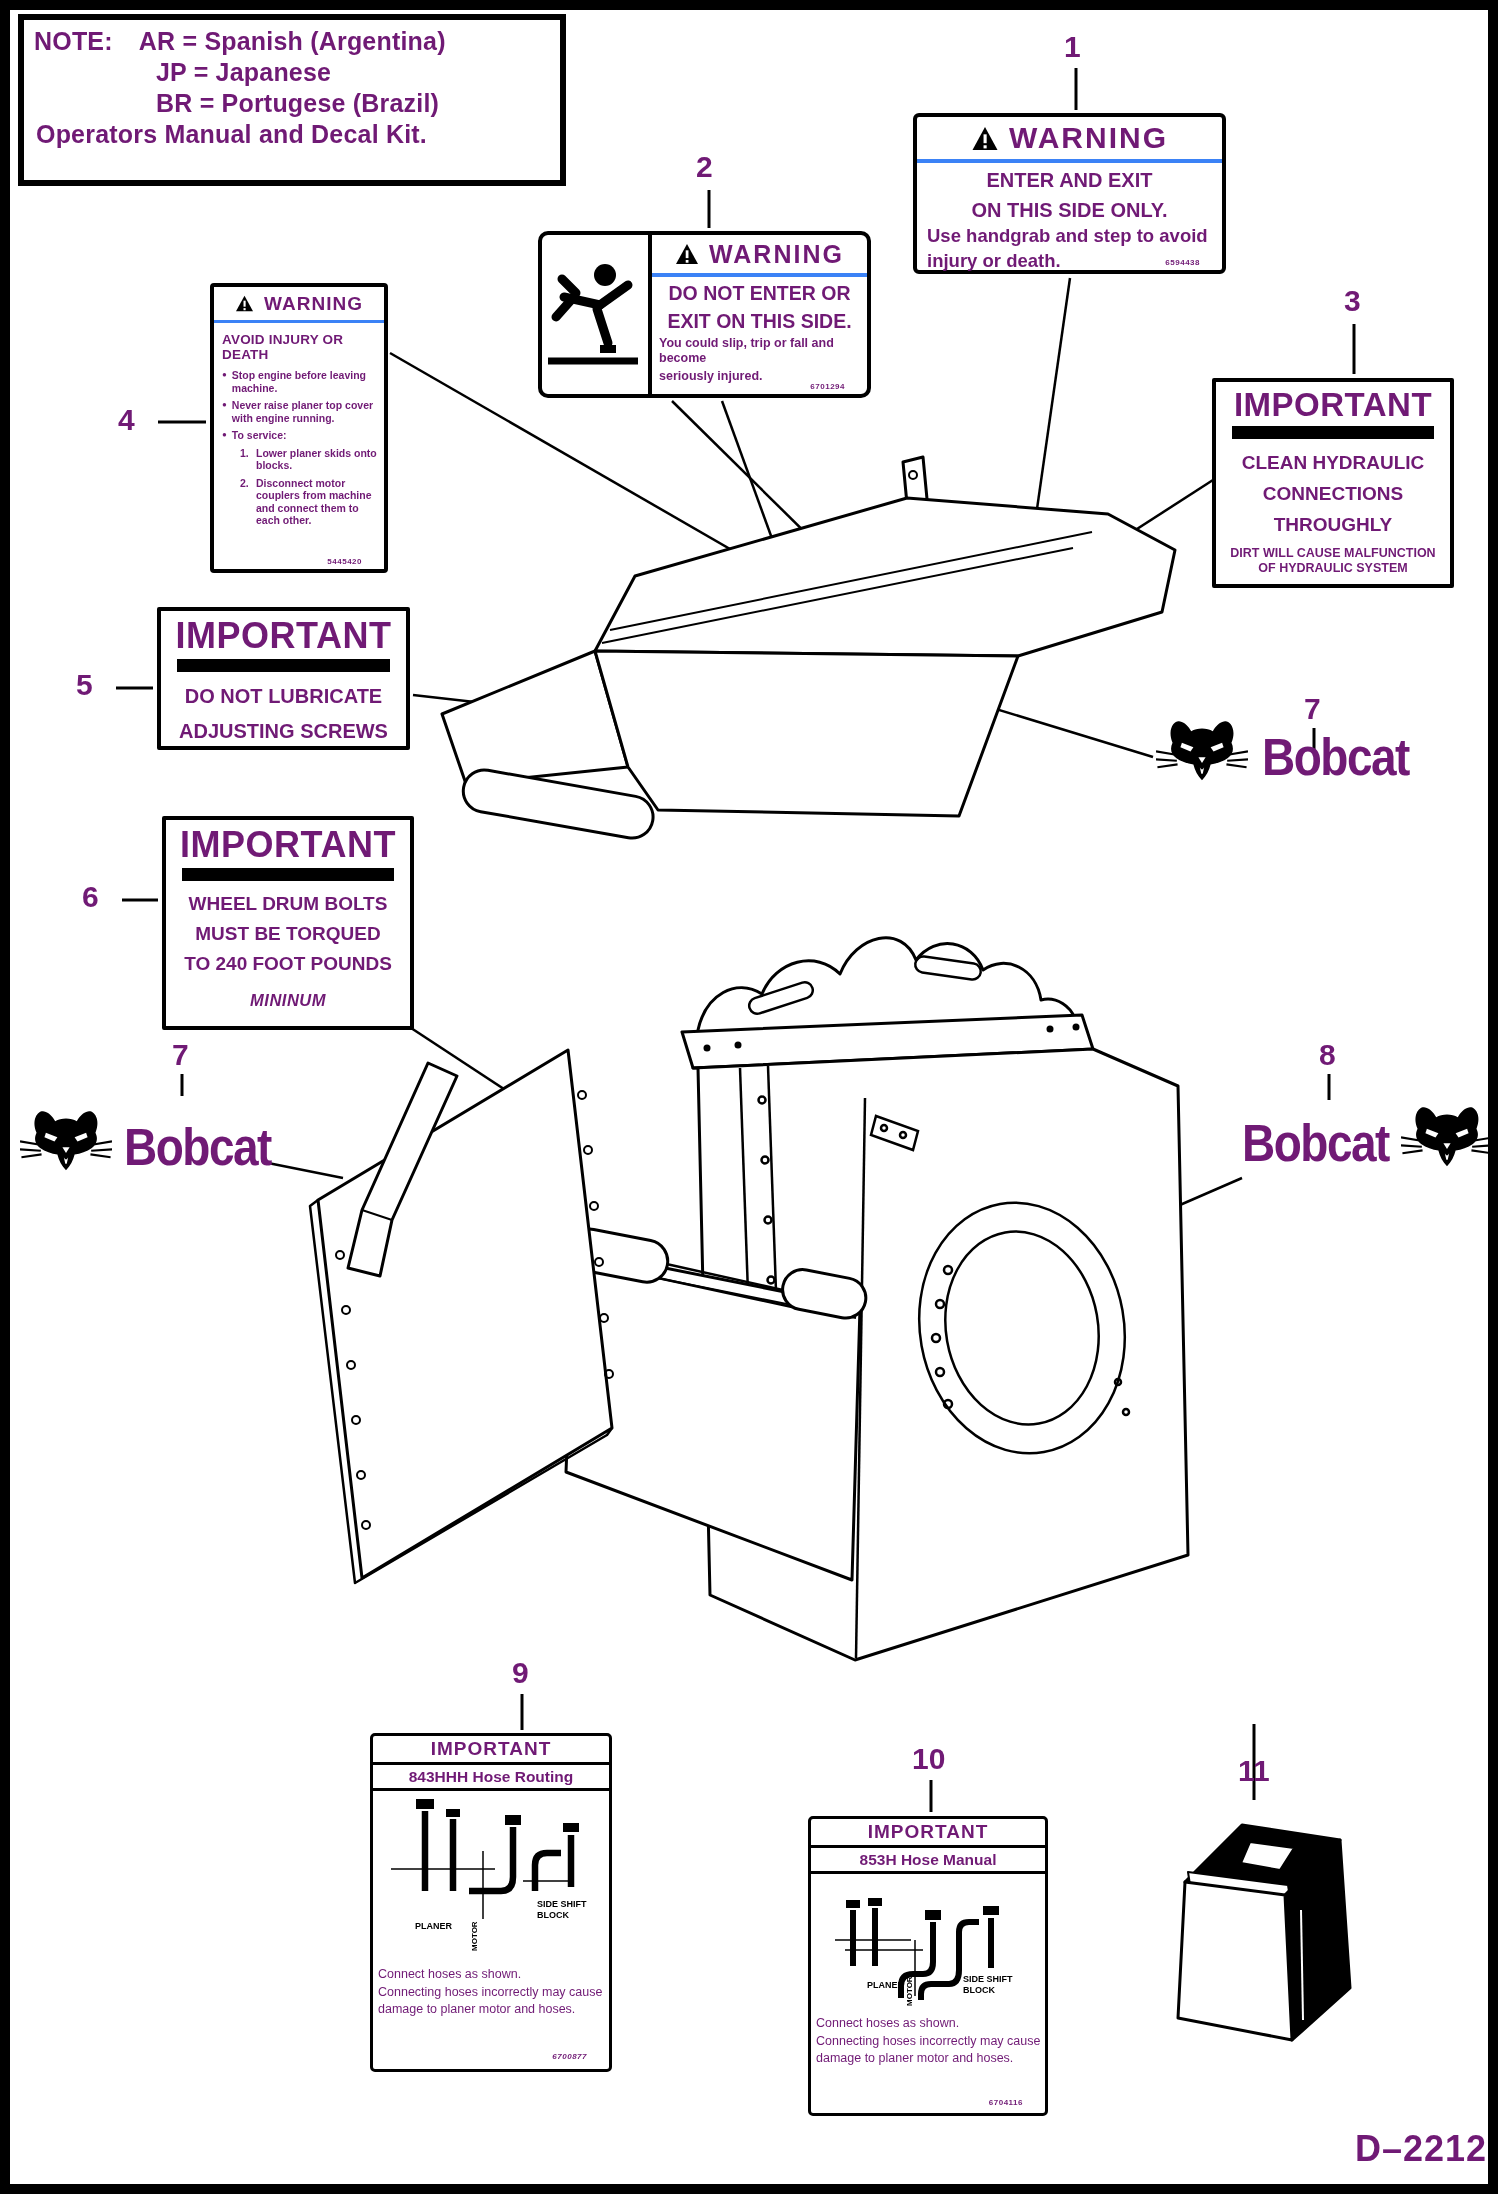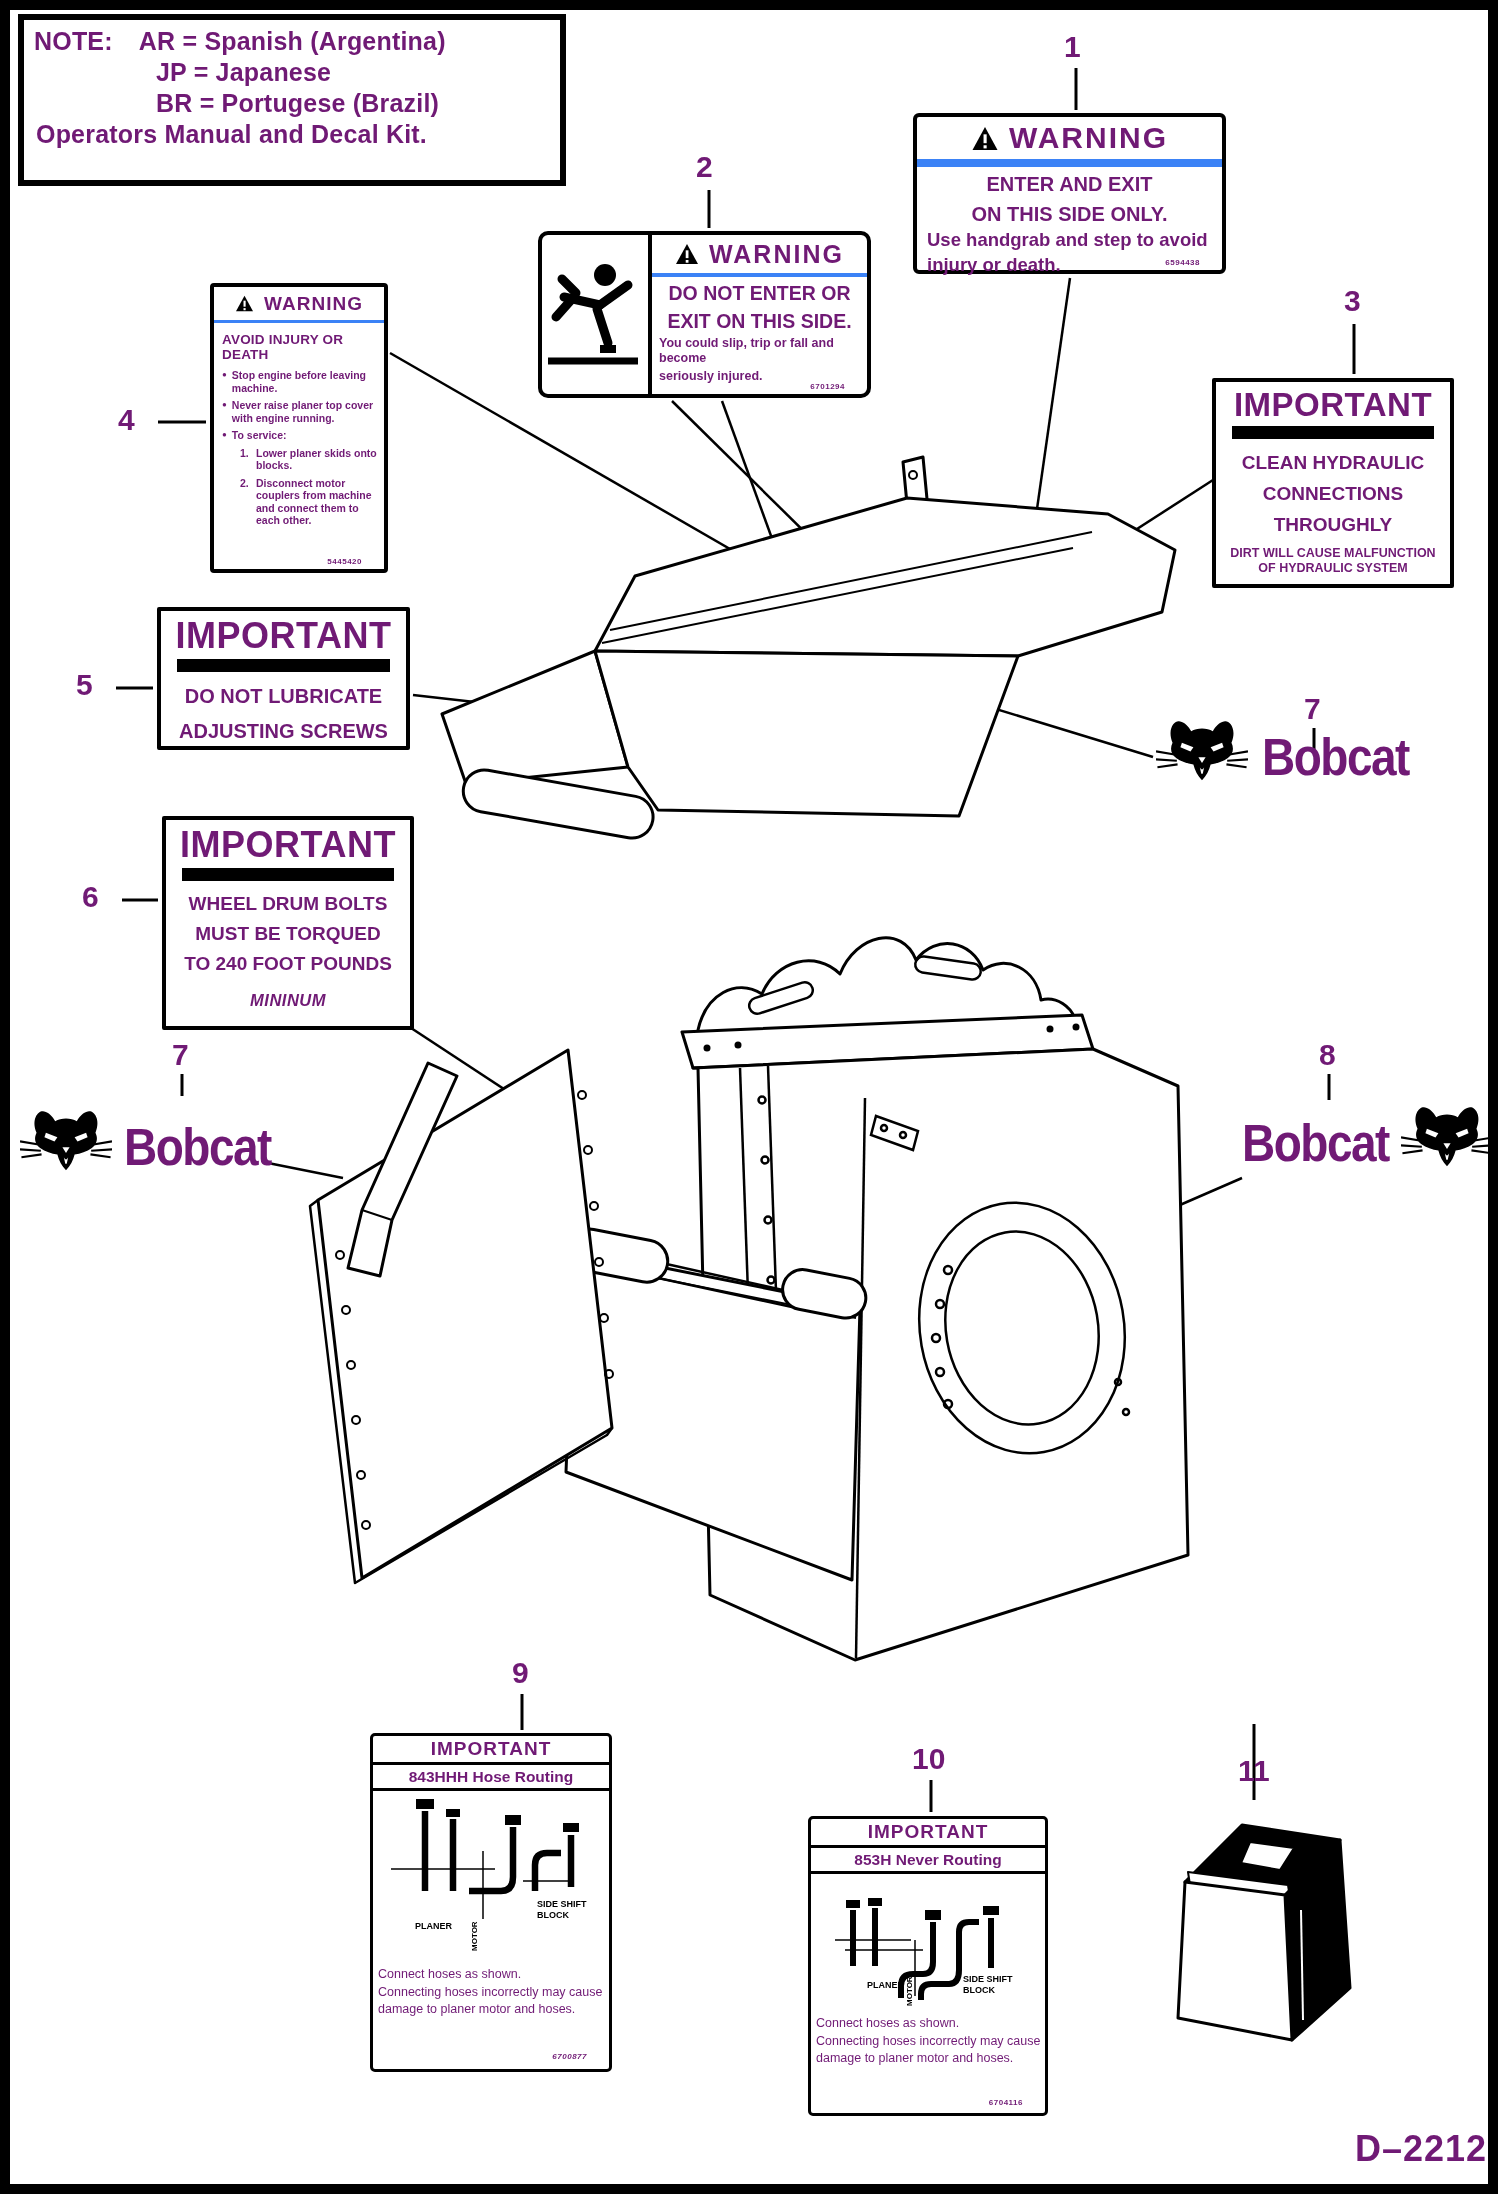--- a/index.html
+++ b/index.html
@@ -23,21 +23,21 @@
   .note-ind{padding-left:122px;}
   .note-foot{padding-left:2px;}
 
   
   .callout{font-weight:bold;font-size:30px;line-height:30px;}
 
   
   .decal{background:#fff;border:4px solid #000;box-sizing:border-box;border-radius:6px;}
   .warn-head{
     display:flex;align-items:center;justify-content:center;gap:10px;
-    border-bottom:8px solid #3b82f6;font-weight:bold;letter-spacing:2px;
+    border-bottom:4px solid #3b82f6;font-weight:bold;letter-spacing:2px;
   }
   .imp-title{font-weight:bold;text-align:center;letter-spacing:.5px;}
   .imp-bar{height:13px;background:#000;margin:2px 16px 8px 16px;}
   .ctr{text-align:center;font-weight:bold;}
   .pn{position:absolute;font-size:8px;font-weight:bold;right:22px;bottom:3px;letter-spacing:.5px;}
 
   
   .d1{left:903px;top:103px;width:313px;height:161px;}
   .d1 .warn-head{height:42px;font-size:30px;}
   .d1 .b1{font-size:20px;line-height:25px;margin-top:5px;}
@@ -443,21 +443,21 @@
       <text x="104" y="160" font-size="8" transform="rotate(-90 104 160)">MOTOR</text>
     </svg>
     <div class="notes">Connect hoses as shown.</div>
     <div class="notes">Connecting hoses incorrectly may cause</div>
     <div class="notes">damage to planer motor and hoses.</div>
     <div class="pn" style="bottom:8px;font-style:italic;">6700877</div>
   </div>
 
   <div class="abs lay decal dh d10">
     <div class="h1">IMPORTANT</div>
-    <div class="h2">853H Never Routing</div>
+    <div class="h2">853H Hose Manual</div>
     <svg width="234" height="136" viewBox="0 0 234 136">
       <g stroke="#000" stroke-width="1.5" fill="none">
         <line x1="24" y1="66" x2="100" y2="66"></line>
         <line x1="34" y1="76" x2="112" y2="76"></line>
         <line x1="104" y1="66" x2="104" y2="122"></line>
       </g>
       <g stroke="#000" stroke-width="6" fill="none" stroke-linejoin="round">
         <path d="M42,36 V 92"></path>
         <path d="M64,34 V 92"></path>
         <path d="M90,124 V 112 Q 90,100 102,100 H 112 Q 122,100 122,88 V 48"></path>

